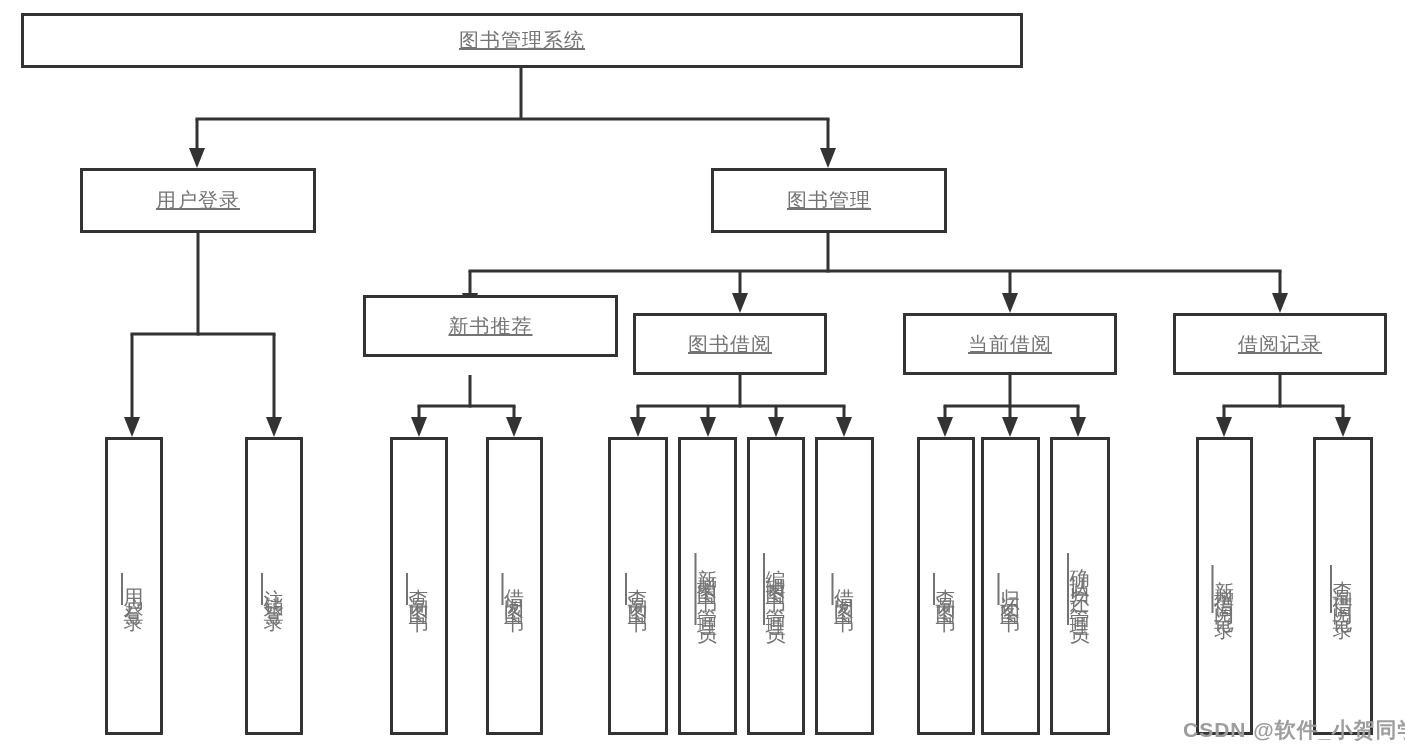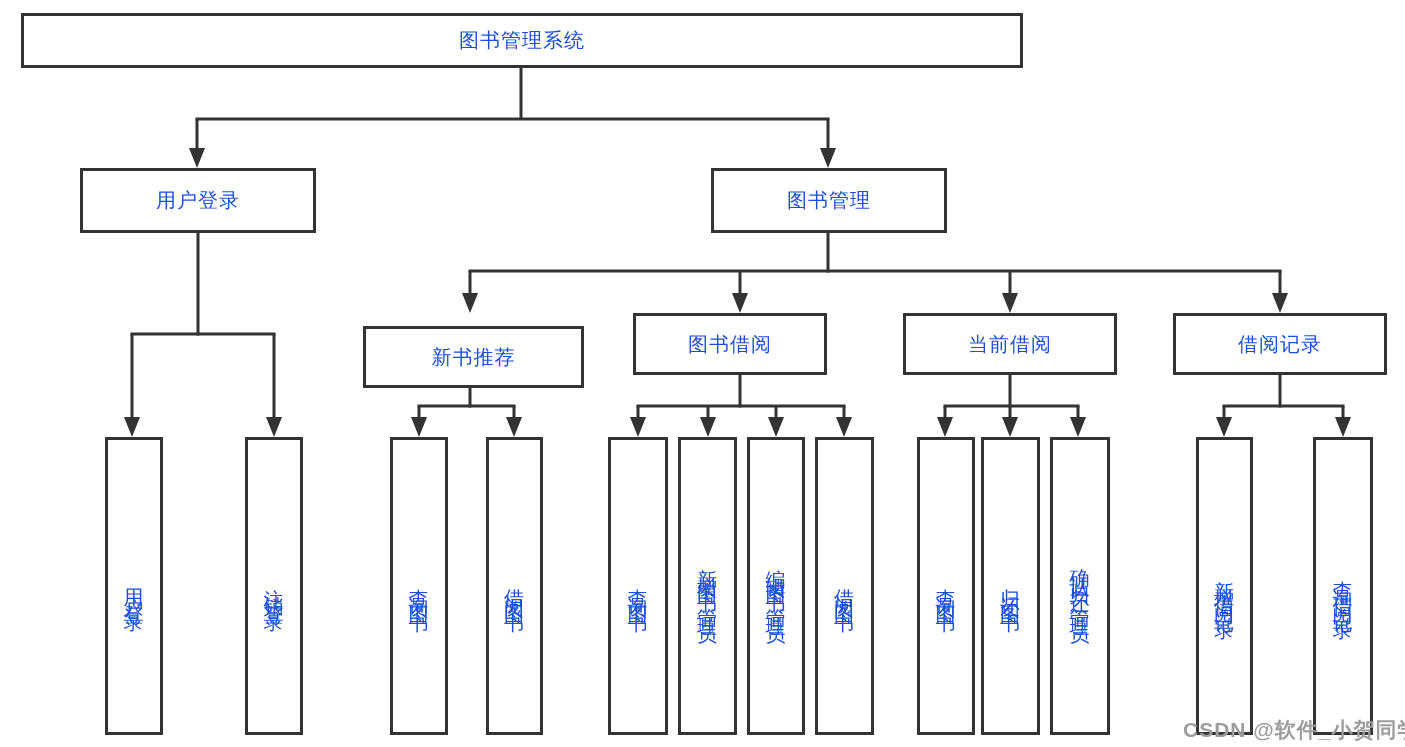--- a/index.html
+++ b/index.html
@@ -15,44 +15,45 @@
     position: absolute;
     left: 0; top: 0;
     width: 1405px; height: 747px;
     z-index: 1;
   }
   .node {
     position: absolute;
     box-sizing: border-box;
     background: #ffffff;
     border: 3px solid #333333;
-    color: #1d4ed8;
+    color: #737373;
     display: flex;
     align-items: center;
     justify-content: center;
     z-index: 2;
     font-size: 20px;
     letter-spacing: 1px;
     white-space: nowrap;
+    text-decoration: underline;
   }
   .h-node { flex-direction: row; }
   .v-node {
     writing-mode: vertical-rl;
     letter-spacing: 8px;
     line-height: 1;
     font-size: 20px;
     padding-top: 6px;
   }
   
   .n-root   { left: 21px;   top: 13px;  width: 1002px; height: 55px; }
   
   .n-user   { left: 80px;   top: 168px; width: 236px;  height: 65px; }
   .n-bookm  { left: 711px;  top: 168px; width: 236px;  height: 65px; }
   
-  .n-newrec { left: 363px;  top: 326px; width: 221px;  height: 62px; }
+  .n-newrec { left: 363px;  top: 295px; width: 255px;  height: 62px; }
   .n-borrow { left: 633px;  top: 313px; width: 194px;  height: 62px; }
   .n-cur    { left: 903px;  top: 313px; width: 214px;  height: 62px; }
   .n-rec    { left: 1173px; top: 313px; width: 214px;  height: 62px; }
   
   .leaf { top: 437px; height: 298px; }
   .n-a1 { left: 105px;  width: 58px; }
   .n-a2 { left: 245px;  width: 58px; }
   .n-b1 { left: 390px;  width: 58px; }
   .n-b2 { left: 486px;  width: 57px; }
   .n-c1 { left: 608px;  width: 60px; }

